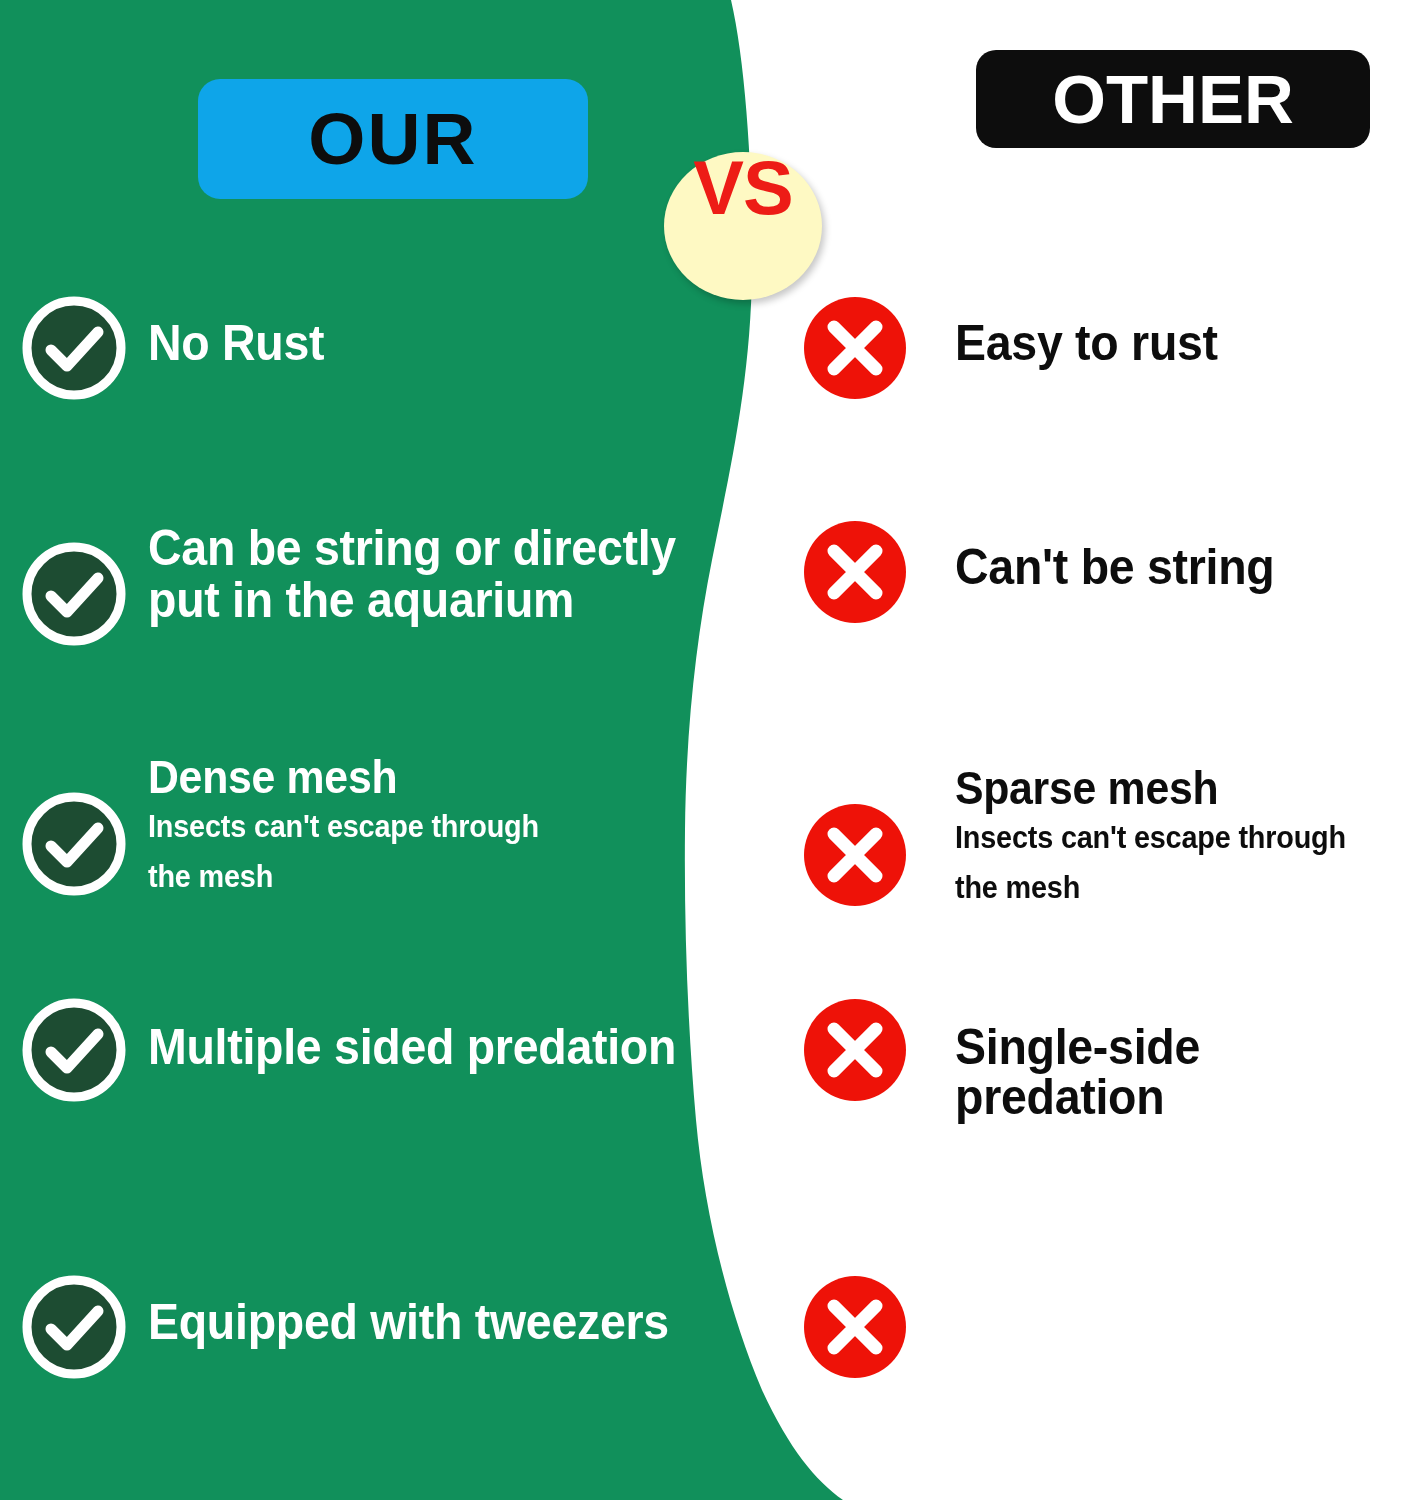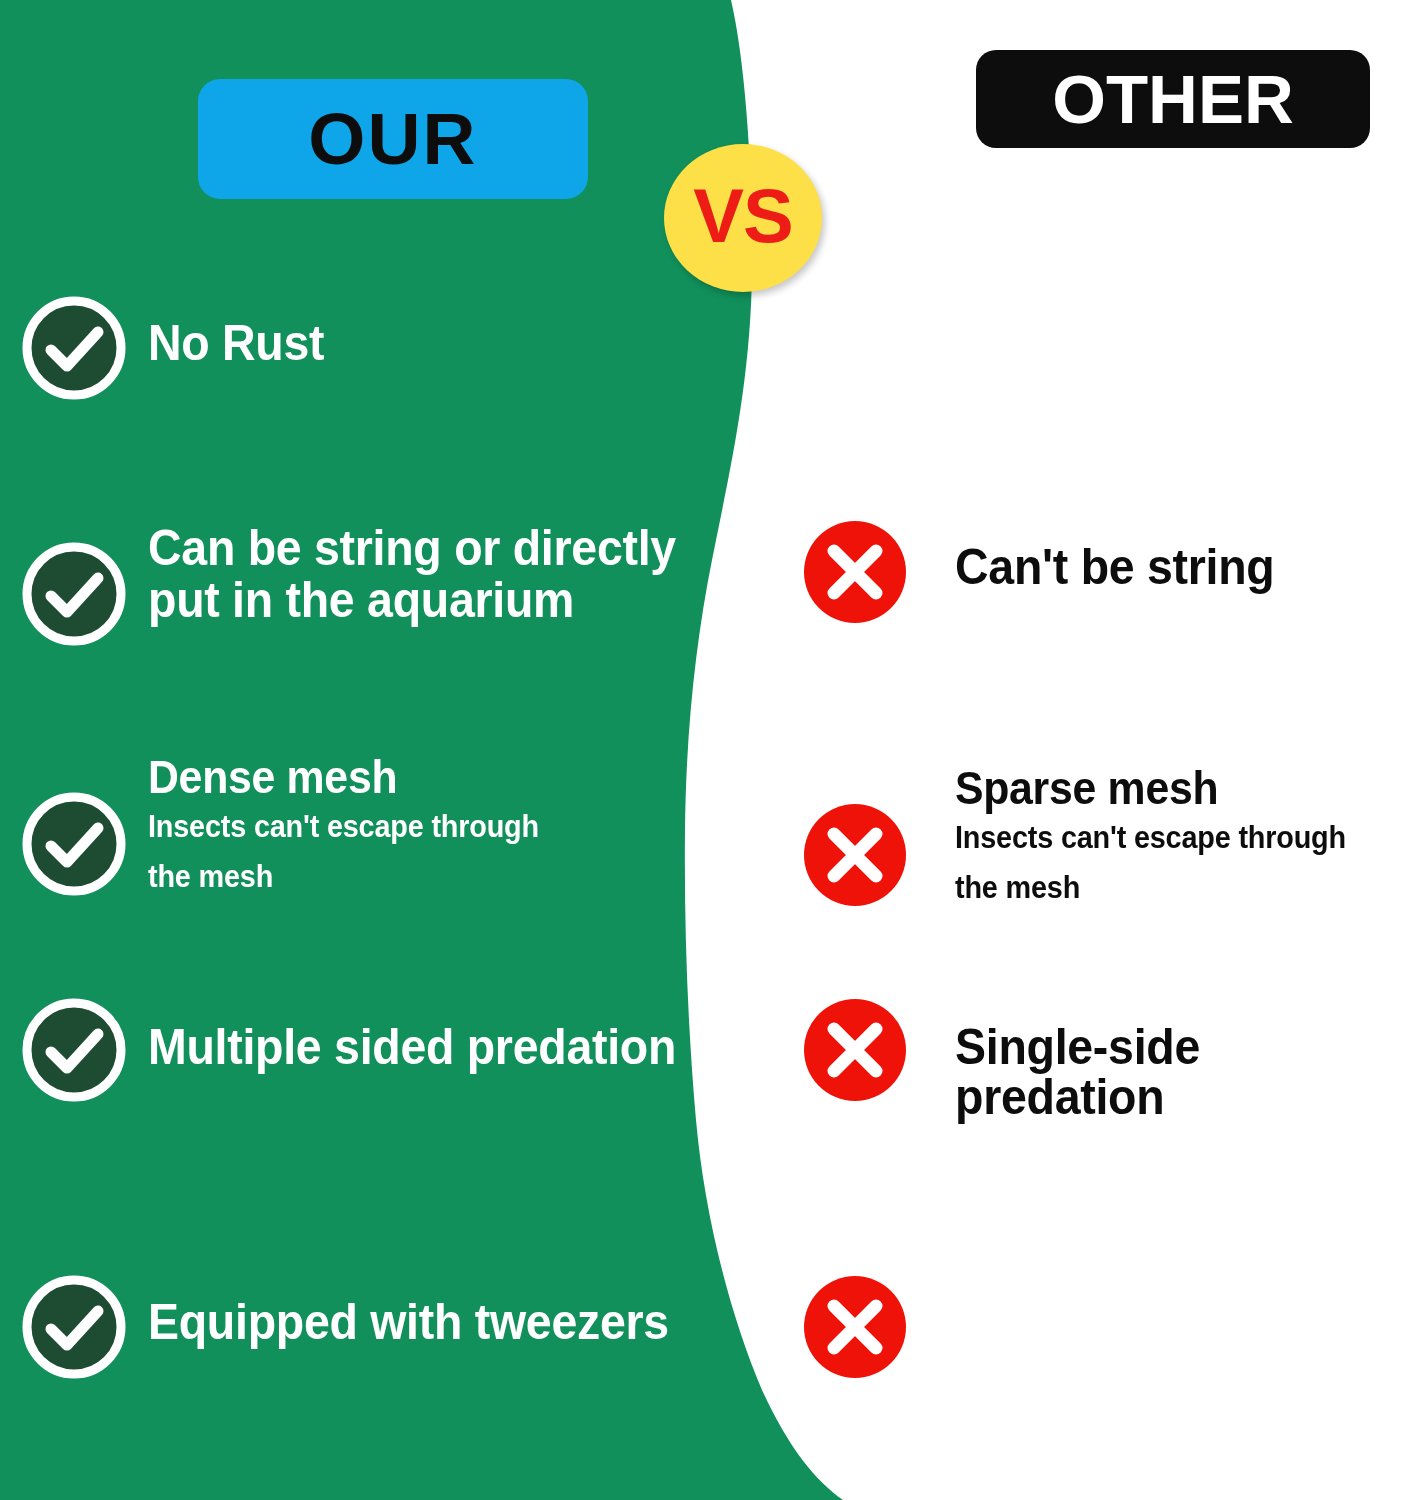--- a/index.html
+++ b/index.html
@@ -65,27 +65,26 @@
     font-size: 69px;
     font-weight: bold;
     letter-spacing: 0px;
     line-height: 1;
   }
 
   
   #vs-circle {
     position: absolute;
     left: 664px;
-    top: 144px;
+    top: 152px;
     width: 158px;
     height: 148px;
-    background: #fde047;
+    background: #fef9c3;
     border-radius: 50%;
     display: flex;
-    align-items: center;
     justify-content: center;
     box-shadow: 3px 4px 7px rgba(0,0,0,0.22);
   }
   #vs-circle .vs-text {
     color: #ed1c16;
     font-size: 76px;
     font-weight: bold;
     line-height: 1;
     letter-spacing: -1px;
     position: relative;
@@ -251,20 +250,31 @@
       <svg viewBox="0 0 104 104">
         <circle cx="52" cy="52" r="47" fill="#1d4c32" stroke="#ffffff" stroke-width="9"></circle>
         <path d="M29 54 L45 70 L76 36" fill="none" stroke="#ffffff" stroke-width="11" stroke-linecap="round" stroke-linejoin="round"></path>
       </svg>
     </span>
     <span class="texts">
       <span class="title" style="display: block;">Equipped with tweezers</span>
     </span>
   </div>
 
+  <div class="row single side-other col-right" id="row-r-0" style="width:610px">
+    <span class="icon-wrap">
+      <svg viewBox="0 0 104 104">
+        <circle cx="52" cy="52" r="51" fill="#ee1208"></circle>
+        <path d="M31 31 L73 73 M73 31 L31 73" fill="none" stroke="#ffffff" stroke-width="13" stroke-linecap="round"></path>
+      </svg>
+    </span>
+    <span class="texts" style="padding-left:48px">
+      <span class="title" style="display: block;">Easy to rust</span>
+    </span>
+  </div>
 
   <div class="row single side-other col-right" id="row-r-1" style="width:610px">
     <span class="icon-wrap">
       <svg viewBox="0 0 104 104">
         <circle cx="52" cy="52" r="51" fill="#ee1208"></circle>
         <path d="M31 31 L73 73 M73 31 L31 73" fill="none" stroke="#ffffff" stroke-width="13" stroke-linecap="round"></path>
       </svg>
     </span>
     <span class="texts" style="padding-left:48px">
       <span class="title" style="display: block;">Can't be string</span>

